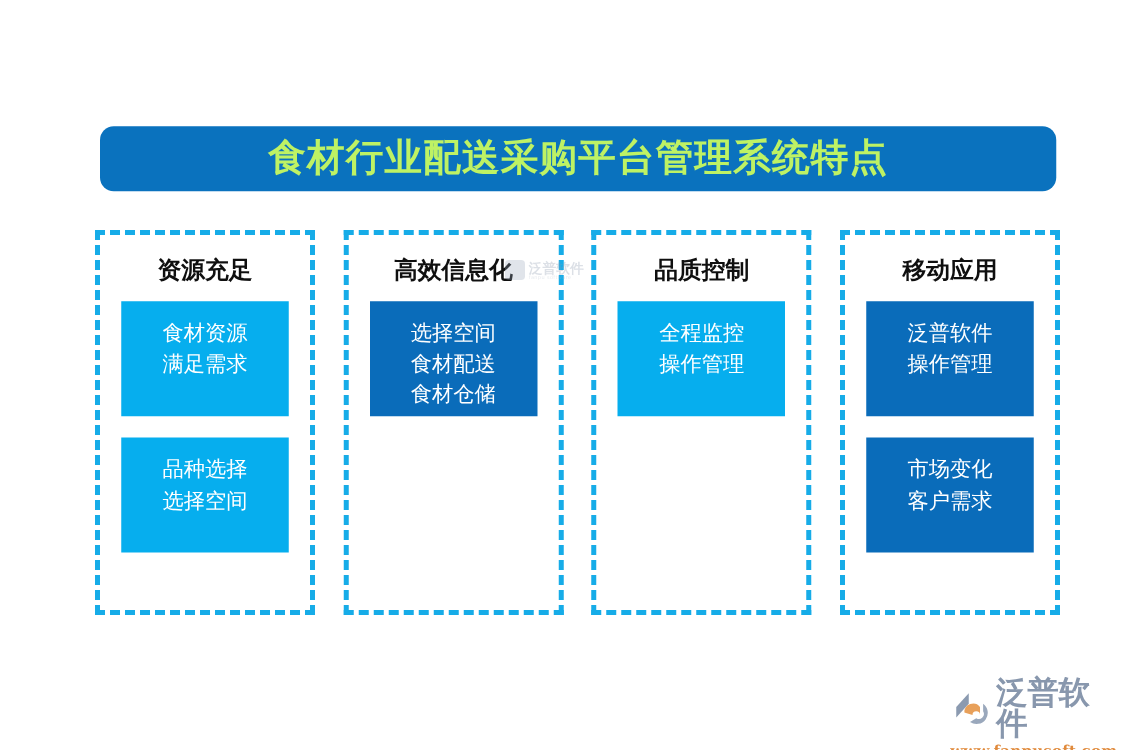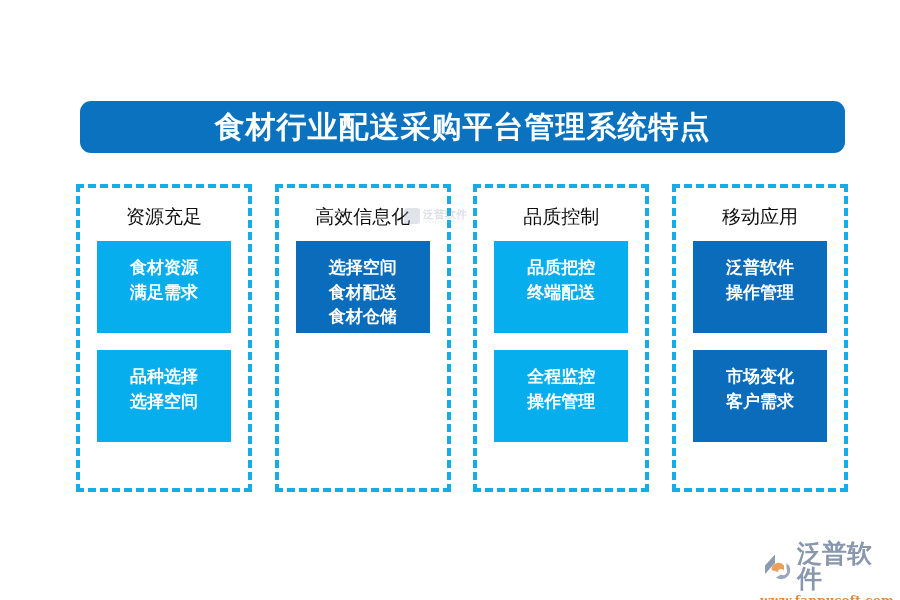--- a/index.html
+++ b/index.html
@@ -22,21 +22,21 @@
     top: 101px;
     width: 765px;
     height: 52px;
     background: #0a72be;
     border-radius: 11px;
     display: flex;
     align-items: center;
     justify-content: center;
   }
   .banner-title {
-    color: #ffffff;
+    color: #bef264;
     font-size: 30px;
     font-weight: bold;
     letter-spacing: 1px;
     line-height: 1;
     white-space: nowrap;
   }
 
   
   .columns {
     position: absolute;
@@ -52,21 +52,21 @@
     box-sizing: border-box;
     border: 4px dashed #16ace8;
     padding: 6px 10px 10px 10px;
     display: flex;
     flex-direction: column;
     align-items: center;
     background: transparent;
   }
   .column-header {
     font-size: 19px;
-    font-weight: normal;
+    font-weight: bold;
     color: #0f0f0f;
     line-height: 1;
     margin-top: 13px;
     margin-bottom: 15px;
     white-space: nowrap;
   }
   .cards {
     display: flex;
     flex-direction: column;
     gap: 17px;
@@ -80,21 +80,21 @@
     flex-direction: column;
     align-items: center;
     padding-top: 14px;
     box-sizing: border-box;
   }
   .card.light { background: #06aeee; }
   .card.dark  { background: #0a6cba; }
   .card-line {
     color: #ffffff;
     font-size: 17px;
-    font-weight: bold;
+    font-weight: normal;
     line-height: 1.45;
     white-space: nowrap;
   }
 
   
   .watermark {
     position: absolute;
     left: 404px;
     top: 203px;
     width: 78px;
@@ -179,24 +179,20 @@
         <div class="card dark">
           <span class="card-line">选择空间</span>
           <span class="card-line">食材配送</span>
           <span class="card-line">食材仓储</span>
         </div>
       </div>
     </div>
     <div class="column">
       <div class="column-header">品质控制</div>
       <div class="cards">
-        <div class="card light">
-          <span class="card-line">品质把控</span>
-          <span class="card-line">终端配送</span>
-        </div>
         <div class="card light">
           <span class="card-line">全程监控</span>
           <span class="card-line">操作管理</span>
         </div>
       </div>
     </div>
     <div class="column">
       <div class="column-header">移动应用</div>
       <div class="cards">
         <div class="card dark">

